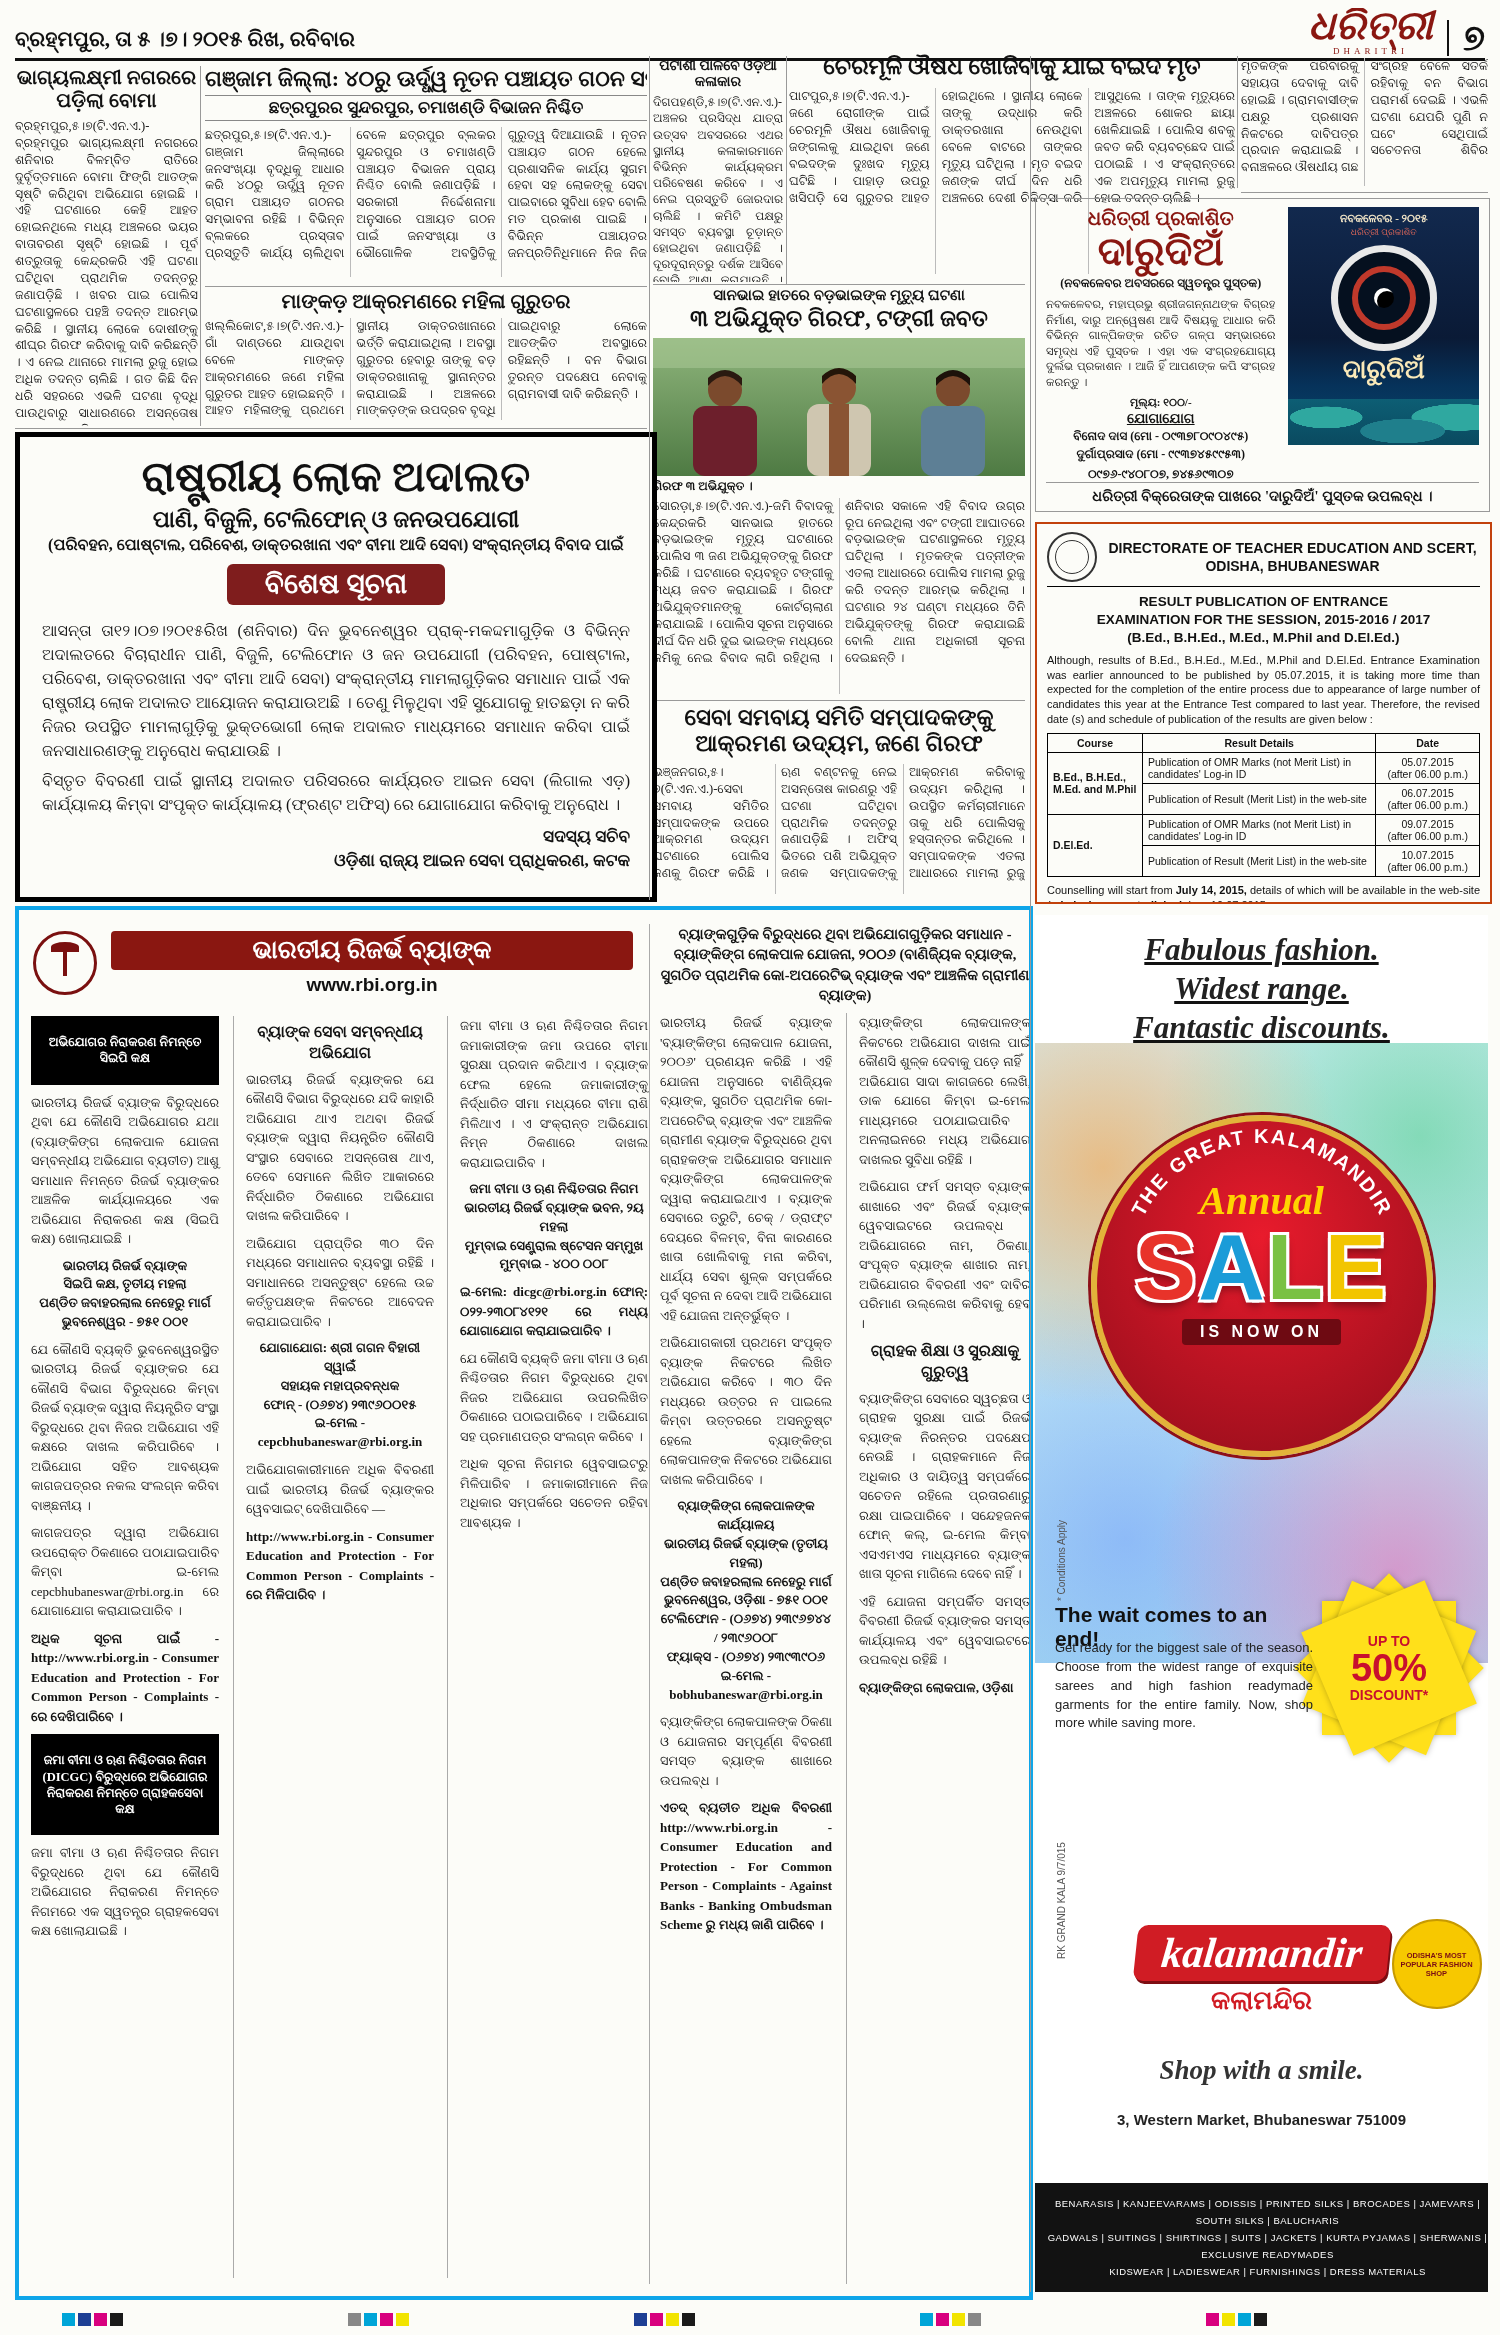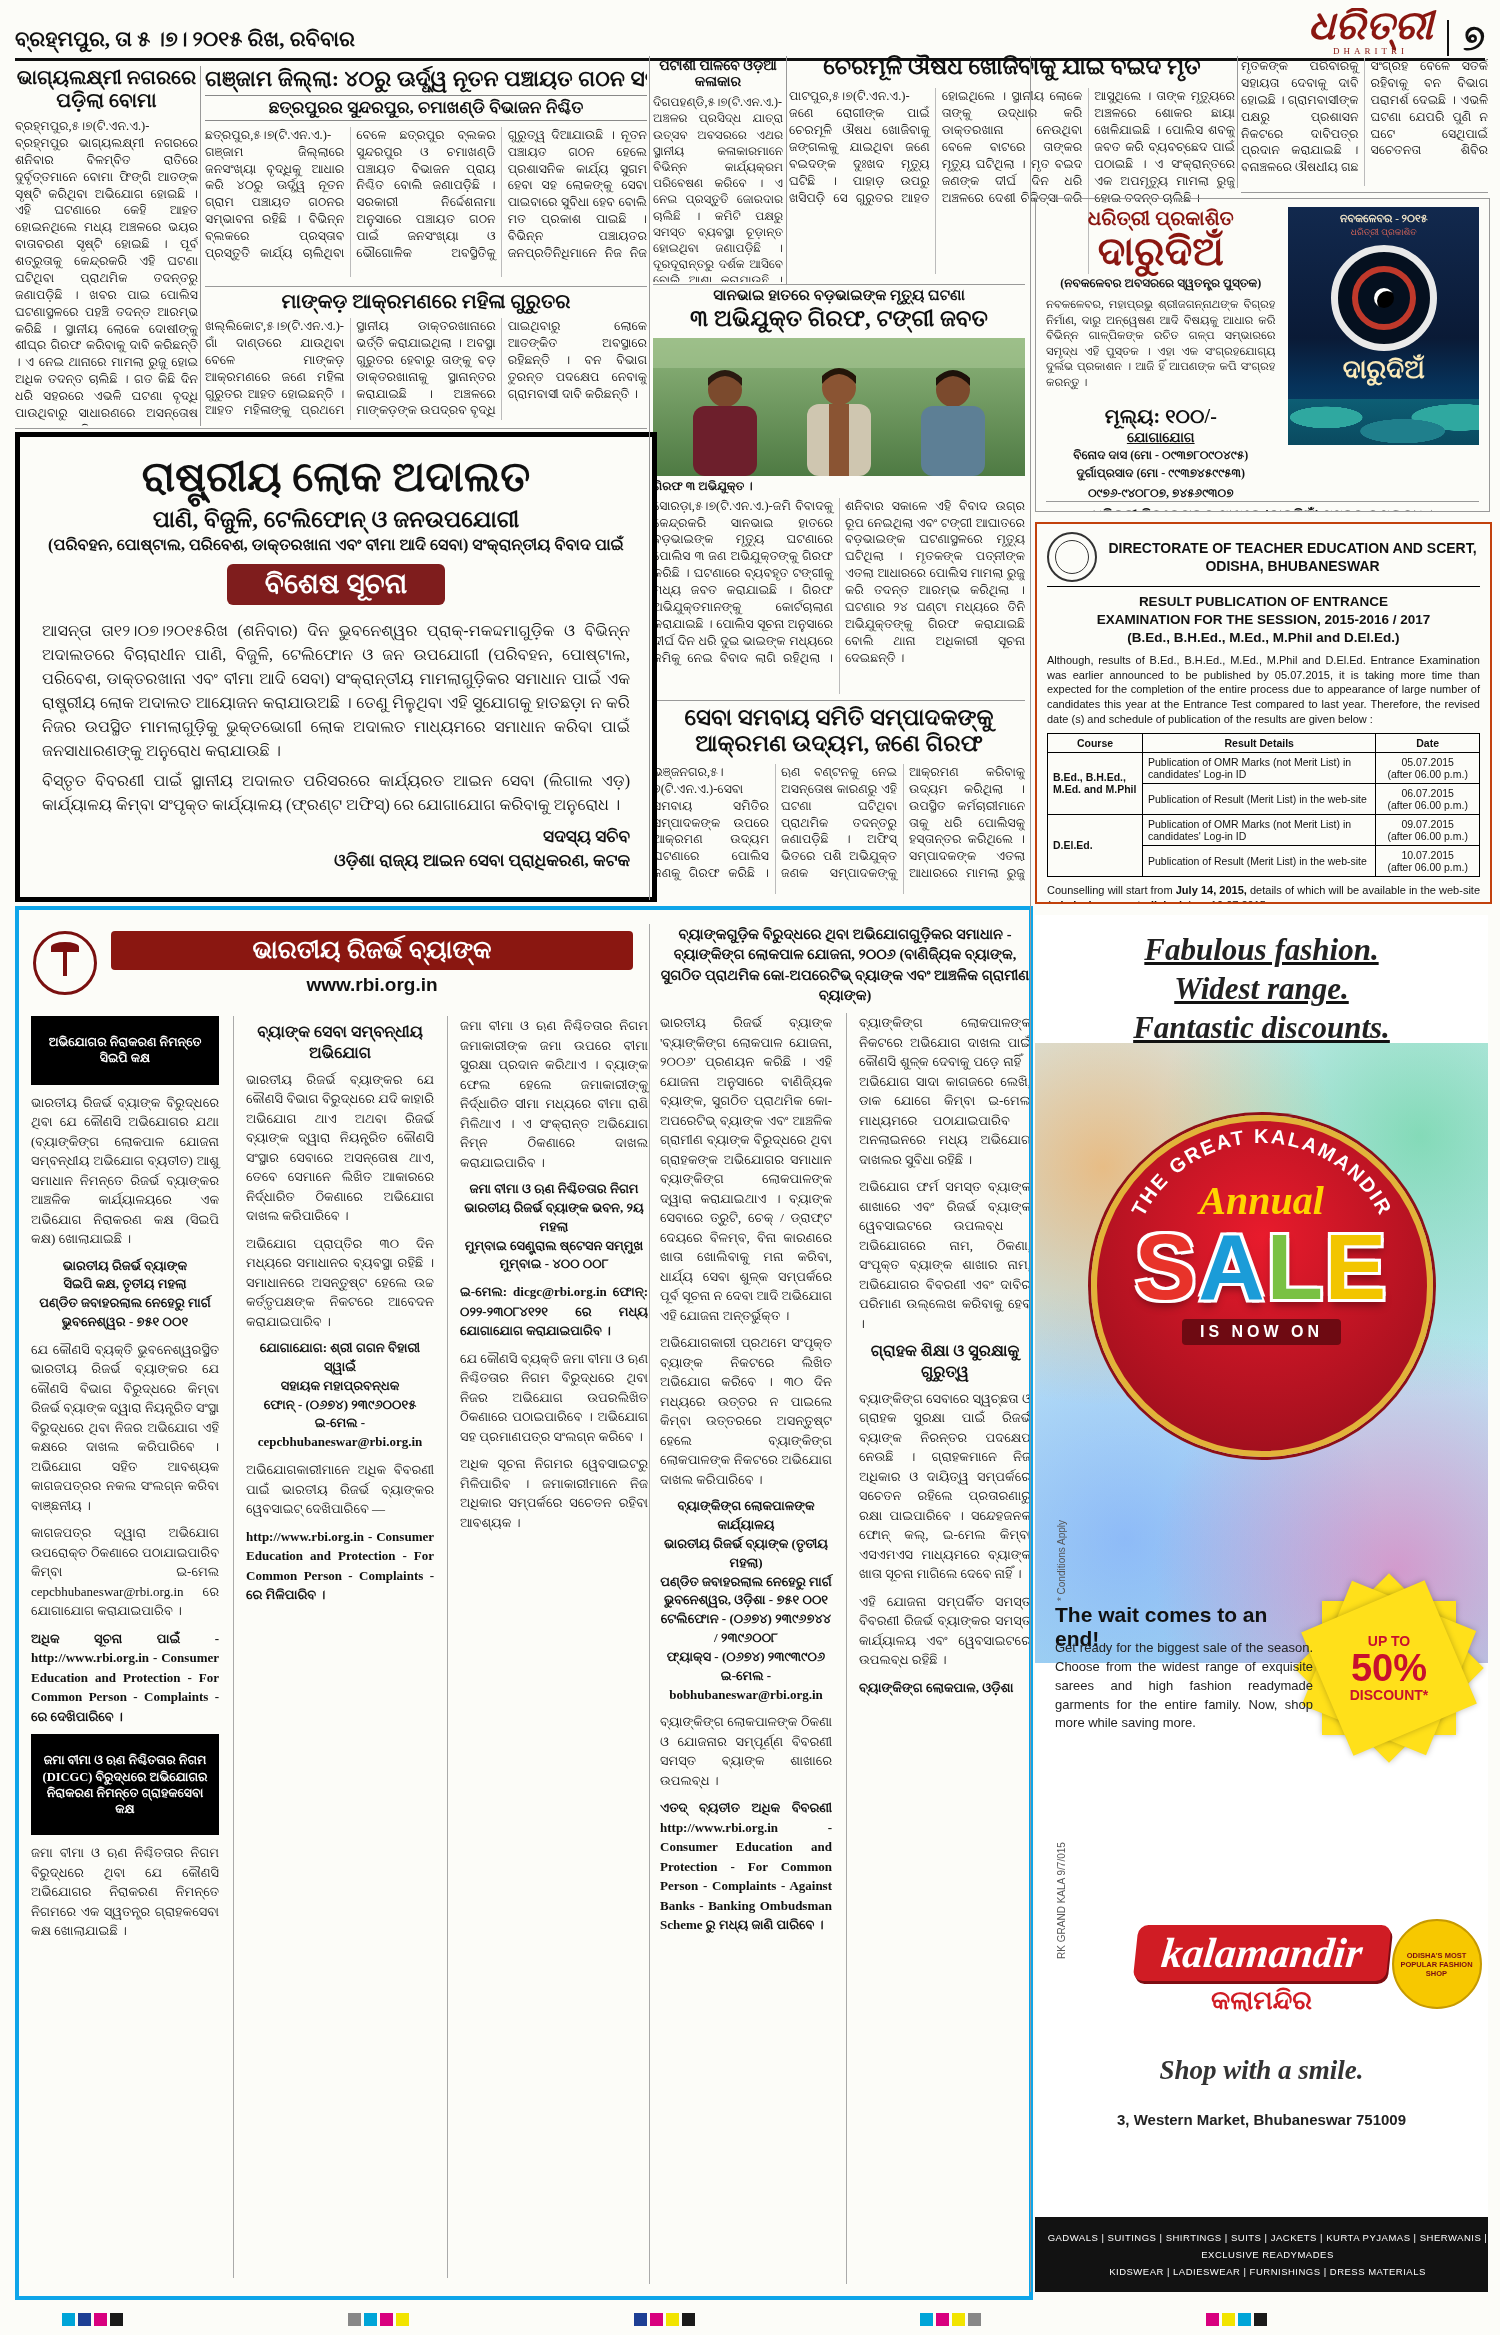--- a/index.html
+++ b/index.html
@@ -35,21 +35,21 @@
   .lok-para{font-size:16px;line-height:1.5;text-align:justify;margin:6px 0;}
   .lok-sig{text-align:right;font-weight:bold;font-size:17px;line-height:1.4;margin-top:8px;}
 
   
   .book-ad{border:1px solid #999;padding:8px 10px;}
   .book-left{float:left;width:53%;text-align:center;}
   .book-pub{color:#8a1711;font-weight:bold;font-size:20px;}
   .book-title{color:#8a1711;font-weight:bold;font-size:40px;line-height:1.1;}
   .book-sub{font-size:12px;font-weight:bold;margin-top:2px;}
   .book-desc{font-size:11.5px;text-align:justify;line-height:1.35;margin-top:6px;}
-  .book-price{font-weight:bold;font-size:20px;margin-top:15px;}
+  .book-price{font-weight:bold;font-size:11px;margin-top:6px;}
   .book-contact-lb{font-weight:bold;font-size:14px;margin-top:2px;text-decoration:underline;}
   .book-contact{font-size:12px;font-weight:bold;line-height:1.5;}
   .book-cover{float:right;width:44%;height:238px;background:linear-gradient(#12294e 0%,#0a1a36 55%,#06325a 75%,#0a4a6e 100%);position:relative;color:#fff;text-align:center;}
   .cover-top{font-size:11px;color:#f3e6c8;padding-top:5px;font-weight:bold;}
   .cover-brand{font-size:9px;color:#e86a5a;margin-top:2px;}
   .eye{position:absolute;left:50%;top:38px;transform:translateX(-50%);width:92px;height:92px;border-radius:50%;background:#05101f;border:7px solid #e9e9e9;}
   .eye .ring{position:absolute;left:50%;top:50%;transform:translate(-50%,-50%);width:52px;height:52px;border-radius:50%;border:6px solid #c0392b;background:#05101f;}
   .eye .pupil{position:absolute;left:50%;top:50%;transform:translate(-50%,-50%);width:20px;height:20px;border-radius:50%;background:#000;box-shadow:inset 3px 3px 0 #fff;}
   .cover-title{position:absolute;left:0;right:0;top:148px;font-size:26px;font-weight:bold;color:#fae9b8;}
   .cover-waves{position:absolute;left:0;right:0;bottom:0;height:46px;background:
@@ -421,20 +421,21 @@
     <div class="kala-logo">
       <div class="kala-logobox">kalamandir</div>
       <div class="kala-logoodia">କଲାମନ୍ଦିର</div>
     </div>
     <div class="kala-starbadge">ODISHA'S MOST POPULAR FASHION SHOP</div>
 
     <div class="kala-smile">Shop with a smile.</div>
     <div class="kala-addr">3, Western Market, Bhubaneswar 751009</div>
 
     <div class="kala-cats">
+      <div>BENARASIS | KANJEEVARAMS | ODISSIS | PRINTED SILKS | BROCADES | JAMEVARS | SOUTH SILKS | BALUCHARIS</div>
       <div>GADWALS | SUITINGS | SHIRTINGS | SUITS | JACKETS | KURTA PYJAMAS | SHERWANIS | EXCLUSIVE READYMADES</div>
       <div>KIDSWEAR | LADIESWEAR | FURNISHINGS | DRESS MATERIALS</div>
     </div>
 
     <div class="kala-rot" style="top:640px;">* Conditions Apply</div>
     <div class="kala-rot" style="top:980px;">RK GRAND KALA 9/7/015</div>
   </div>
 
   <div class="vline" style="left:200px;top:66px;height:360px;"></div>
   <div class="vline" style="left:649px;top:56px;height:844px;"></div>

